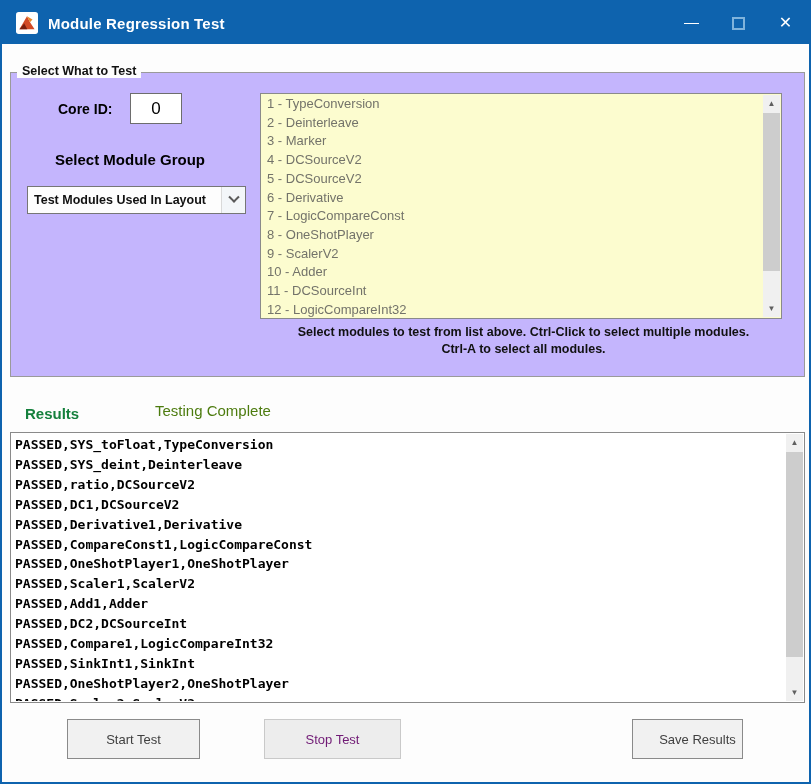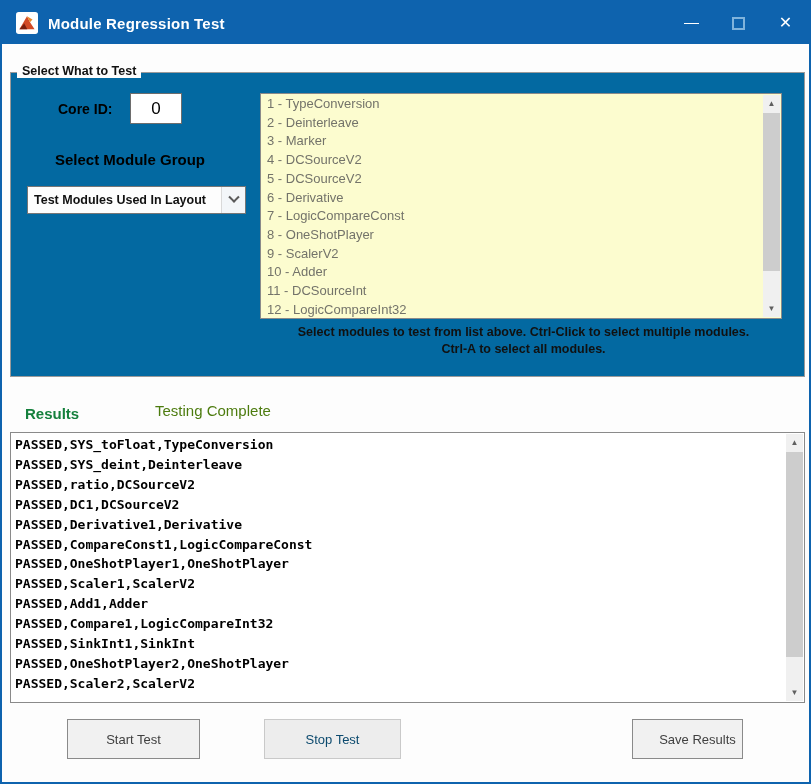--- a/index.html
+++ b/index.html
@@ -16,21 +16,21 @@
   .app-icon { width:22px; height:22px; margin:0 10px 0 14px; display:flex; align-items:center; }
   .title-text { font-size:15px; font-weight:700; letter-spacing:.2px; }
   .win-controls { margin-left:auto; display:flex; height:100%; }
   .win-btn { width:47px; height:100%; display:flex; align-items:center; justify-content:center; cursor:default; }
   .min-glyph { color:#fff; font-size:15px; line-height:1; transform:translateY(-2px); }
   .max-glyph { width:13px; height:13px; border:2px solid #7fb3dc; }
   .close-glyph { color:#fff; font-size:16px; line-height:1; }
   
   .groupbox {
     position:absolute; left:8px; top:70px; width:795px; height:305px;
-    border:1px solid #9a9a9a; background:#0369a1;padding-left:16px;
+    border:1px solid #9a9a9a; background:#c4b5fd;padding-left:16px;
   }
   .groupbox-legend {
     position:absolute; top:-9px; left:6px; background:#fdfdfd; padding:0 5px;
     font-size:12.5px; font-weight:700; color:#111;
   }
   .coreid-label { position:absolute; left:47px; top:28px; font-size:14px; font-weight:700; color:#000; }
   .coreid-input {
     position:absolute; left:119px; top:20px; width:52px; height:31px;
     border:1px solid #6d6d6d; background:#fff; text-align:center;
     font-size:17px; font-family:"Liberation Sans", sans-serif; color:#000;
@@ -79,21 +79,21 @@
     font-size:13px; font-weight:700; line-height:19.9px; color:#000; white-space:nowrap; padding-left:2px;
   }
   
   .btn {
     position:absolute; top:717px; height:40px;
     background:#f1f1f1; border:1px solid #8a8a8a;
     font-size:13px; font-family:"Liberation Sans", sans-serif; color:#404040;
     display:flex; align-items:center; justify-content:center; cursor:default;
   }
   .btn-start { left:65px; width:133px; }
-  .btn-stop  { left:262px; width:137px; background:#ededed; border-color:#c9c9c9; color:#0c4a6e; }
+  .btn-stop  { left:262px; width:137px; background:#ededed; border-color:#c9c9c9; color:#701a75; }
   .btn-save  { left:630px; width:111px;padding-left:20px; }
 </style>
 </head>
 <body>
 
 <div class="window">
 
   <div class="titlebar">
     <span class="app-icon">
       <svg width="22" height="22" viewBox="0 0 16 16">
@@ -165,20 +165,21 @@
     <div class="results-items">
         <div class="result-item">PASSED,SYS_toFloat,TypeConversion</div>
         <div class="result-item">PASSED,SYS_deint,Deinterleave</div>
         <div class="result-item">PASSED,ratio,DCSourceV2</div>
         <div class="result-item">PASSED,DC1,DCSourceV2</div>
         <div class="result-item">PASSED,Derivative1,Derivative</div>
         <div class="result-item">PASSED,CompareConst1,LogicCompareConst</div>
         <div class="result-item">PASSED,OneShotPlayer1,OneShotPlayer</div>
         <div class="result-item">PASSED,Scaler1,ScalerV2</div>
         <div class="result-item">PASSED,Add1,Adder</div>
+        <div class="result-item">PASSED,DC2,DCSourceInt</div>
         <div class="result-item">PASSED,Compare1,LogicCompareInt32</div>
         <div class="result-item">PASSED,SinkInt1,SinkInt</div>
         <div class="result-item">PASSED,OneShotPlayer2,OneShotPlayer</div>
         <div class="result-item">PASSED,Scaler2,ScalerV2</div>
       </div>
     <div class="vscroll">
       <span class="scroll-arrow up">▲</span>
       <div class="scroll-thumb" style="top:18px; height:205px;"></div>
       <span class="scroll-arrow down">▼</span>
     </div>

